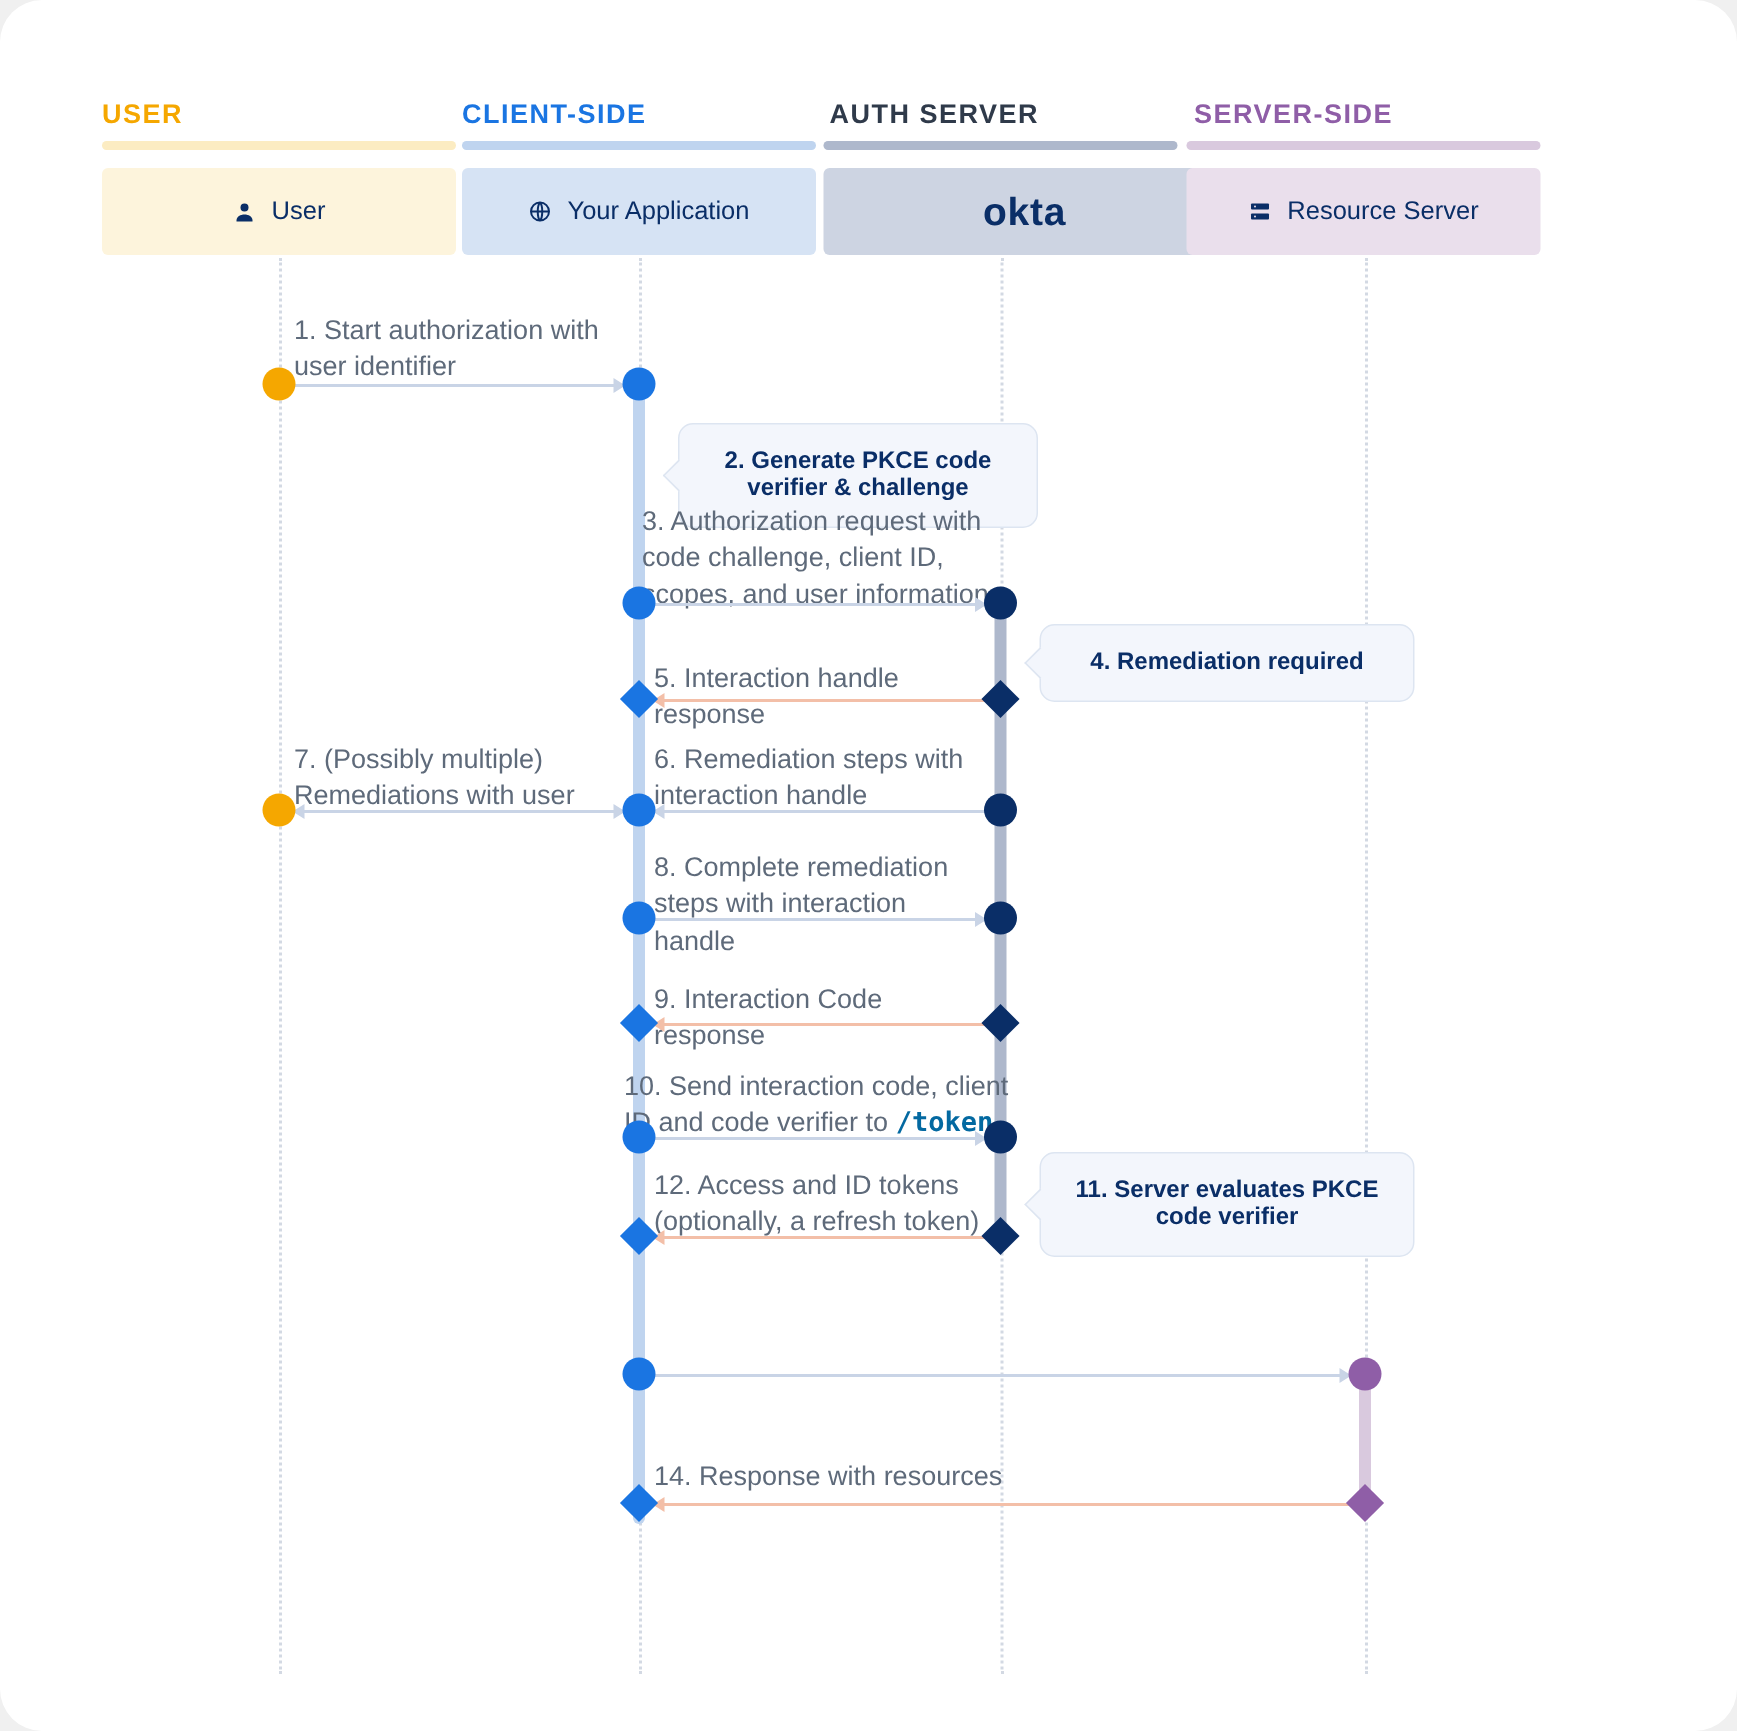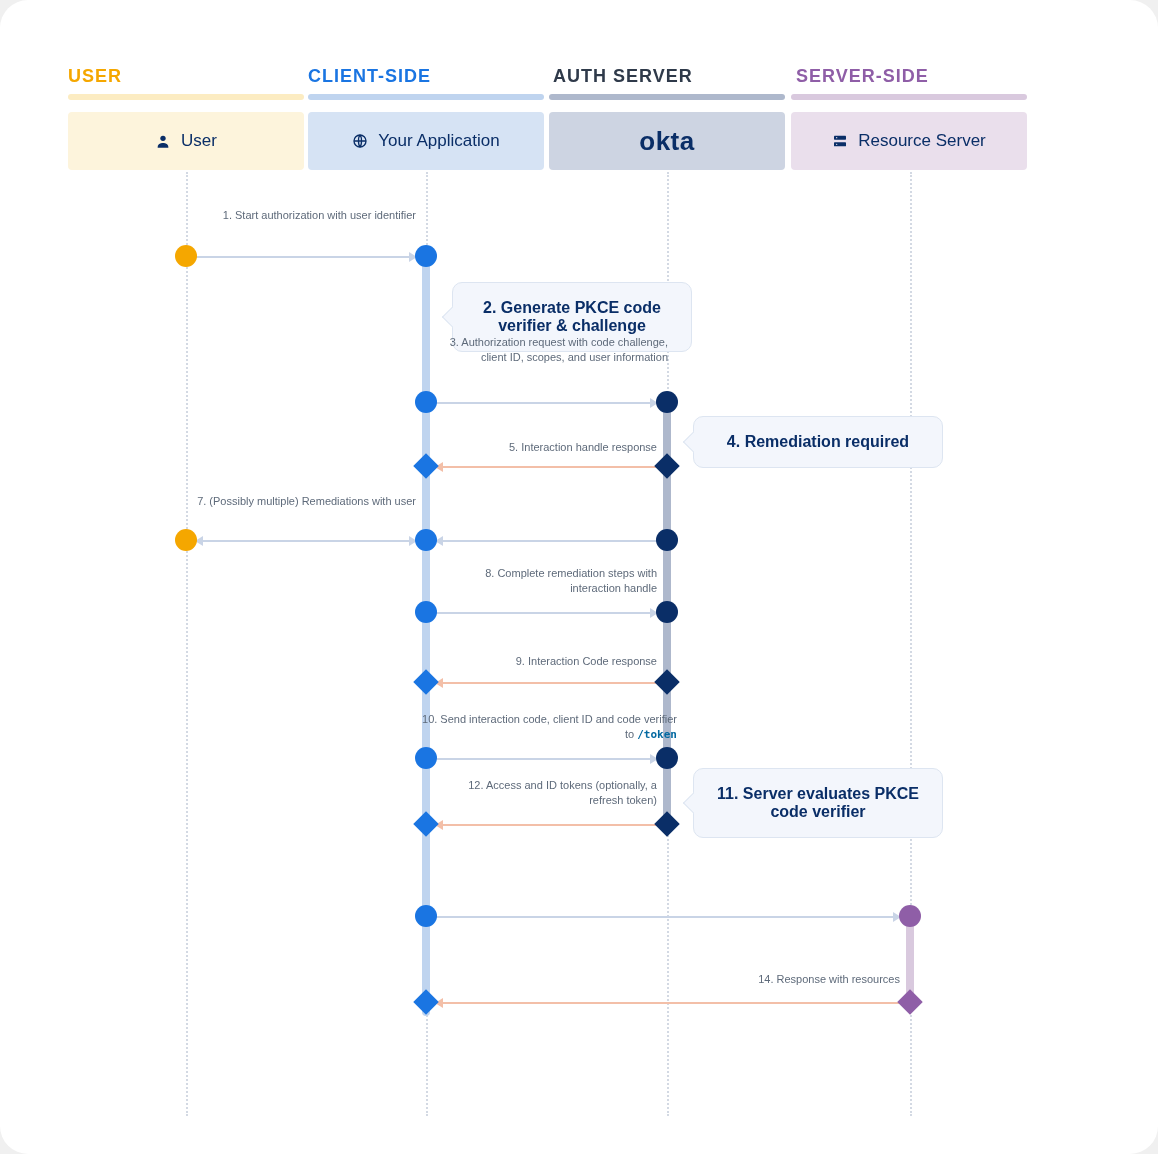--- a/index.html
+++ b/index.html
@@ -25,21 +25,21 @@
   .col-title{position:absolute;top:66px;font-weight:700;font-size:18px;letter-spacing:1px;}
   .col-bar{position:absolute;top:94px;height:6px;border-radius:3px;}
   .col-head{position:absolute;top:112px;height:58px;border-radius:4px;display:flex;align-items:center;justify-content:center;gap:10px;color:var(--auth-n);font-size:17px;}
   .lifeline{position:absolute;top:172px;bottom:38px;border-left:2px dotted #D3D9E3;}
   .lifeband{position:absolute;width:8px;border-radius:4px;transform:translateX(-4px);}
   .dot{position:absolute;width:22px;height:22px;border-radius:50%;transform:translate(-11px,-11px);}
   .diamond{position:absolute;width:18px;height:18px;transform:translate(-9px,-9px) rotate(45deg);}
   .msg{position:absolute;height:2px;}
   .msg .line{position:absolute;inset:0;}
   .msg .head{position:absolute;top:-4px;width:0;height:0;border-top:5px solid transparent;border-bottom:5px solid transparent;}
-  .msg-lbl{position:absolute;text-align:right;color:var(--muted);font-size:11px;line-height:1.35;}
+  .msg-lbl{position:absolute;text-align:left;color:var(--muted);font-size:18px;line-height:1.35;}
   .note{position:absolute;background:var(--note-bg);border:1px solid var(--note-border);border-radius:10px;color:var(--auth-n);font-weight:600;font-size:16px;display:flex;align-items:center;justify-content:center;text-align:center;padding:6px 14px;}
   .note::before{content:"";position:absolute;left:-8px;top:50%;width:14px;height:14px;background:var(--note-bg);border-left:1px solid var(--note-border);border-bottom:1px solid var(--note-border);transform:translateY(-50%) rotate(45deg);}
   .code{font-family:ui-monospace,Menlo,Consolas,monospace;color:#0369a1;font-weight:600;}
   .icon{display:inline-flex;}
   .okta{font-weight:800;font-size:26px;letter-spacing:.5px;color:var(--auth-n);}
 </style>
 </head>
 <body>
 
 <div class="stage">
@@ -66,21 +66,21 @@
     </div>
     <div class="col-head" style="left:308px;width:236px;background:#D6E3F4;">
       <span class="icon">
         <svg width="16" height="16" viewBox="0 0 24 24" fill="none" stroke="#0A2E67" stroke-width="2">
             <circle cx="12" cy="12" r="9"></circle>
             <path d="M3 12h18M12 3c3 3 3 15 0 18M12 3c-3 3-3 15 0 18"></path>
           </svg>
       </span>
       <span>Your Application</span>
     </div>
-    <div class="col-head" style="left:549px;width:236px;background:#CDD4E2;">
+    <div class="col-head" style="left:549px;width:236px;background:#CDD4E2;padding-left:16px;">
       <span class="okta">okta</span>
     </div>
     <div class="col-head" style="left:791px;width:236px;background:#EADFEC;">
       <span class="icon">
         <svg width="16" height="16" viewBox="0 0 24 24" fill="#0A2E67">
             <rect x="3" y="4" width="18" height="6" rx="1"></rect>
             <rect x="3" y="14" width="18" height="6" rx="1"></rect>
             <circle cx="7" cy="7" r="1" fill="#EADFEC"></circle>
             <circle cx="7" cy="17" r="1" fill="#EADFEC"></circle>
           </svg>
@@ -118,20 +118,21 @@
     <div class="note" style="left:693px;top:416px;width:220px;height:38px;">4. Remediation required</div>
 
     <div class="msg-lbl" style="left:436px;top:440px;width:221px;">5. Interaction handle response</div>
     <div class="msg" style="left:436px;top:466px;width:221px;">
       <div class="line" style="background:#F3BFA8;"></div>
       <div class="head" style="left:-1px;border-right:8px solid #F3BFA8;"></div>
     </div>
     <div class="diamond" style="left:var(--lane-client);top:466px;background:var(--client-b);"></div>
     <div class="diamond" style="left:var(--lane-auth);top:466px;background:var(--auth-n);"></div>
 
+    <div class="msg-lbl" style="left:436px;top:494px;width:221px;">6. Remediation steps with interaction handle</div>
     <div class="msg" style="left:436px;top:540px;width:221px;">
       <div class="line" style="background:#C9D4E6;"></div>
       <div class="head" style="left:-1px;border-right:8px solid #C9D4E6;"></div>
     </div>
     <div class="dot" style="left:var(--lane-auth);top:540px;background:var(--auth-n);"></div>
 
     <div class="msg-lbl" style="left:196px;top:494px;width:220px;">7. (Possibly multiple) Remediations with user</div>
     <div class="msg" style="left:196px;top:540px;width:220px;">
       <div class="line" style="background:#C9D4E6;"></div>
       <div class="head" style="left:-1px;border-right:8px solid #C9D4E6;"></div>

